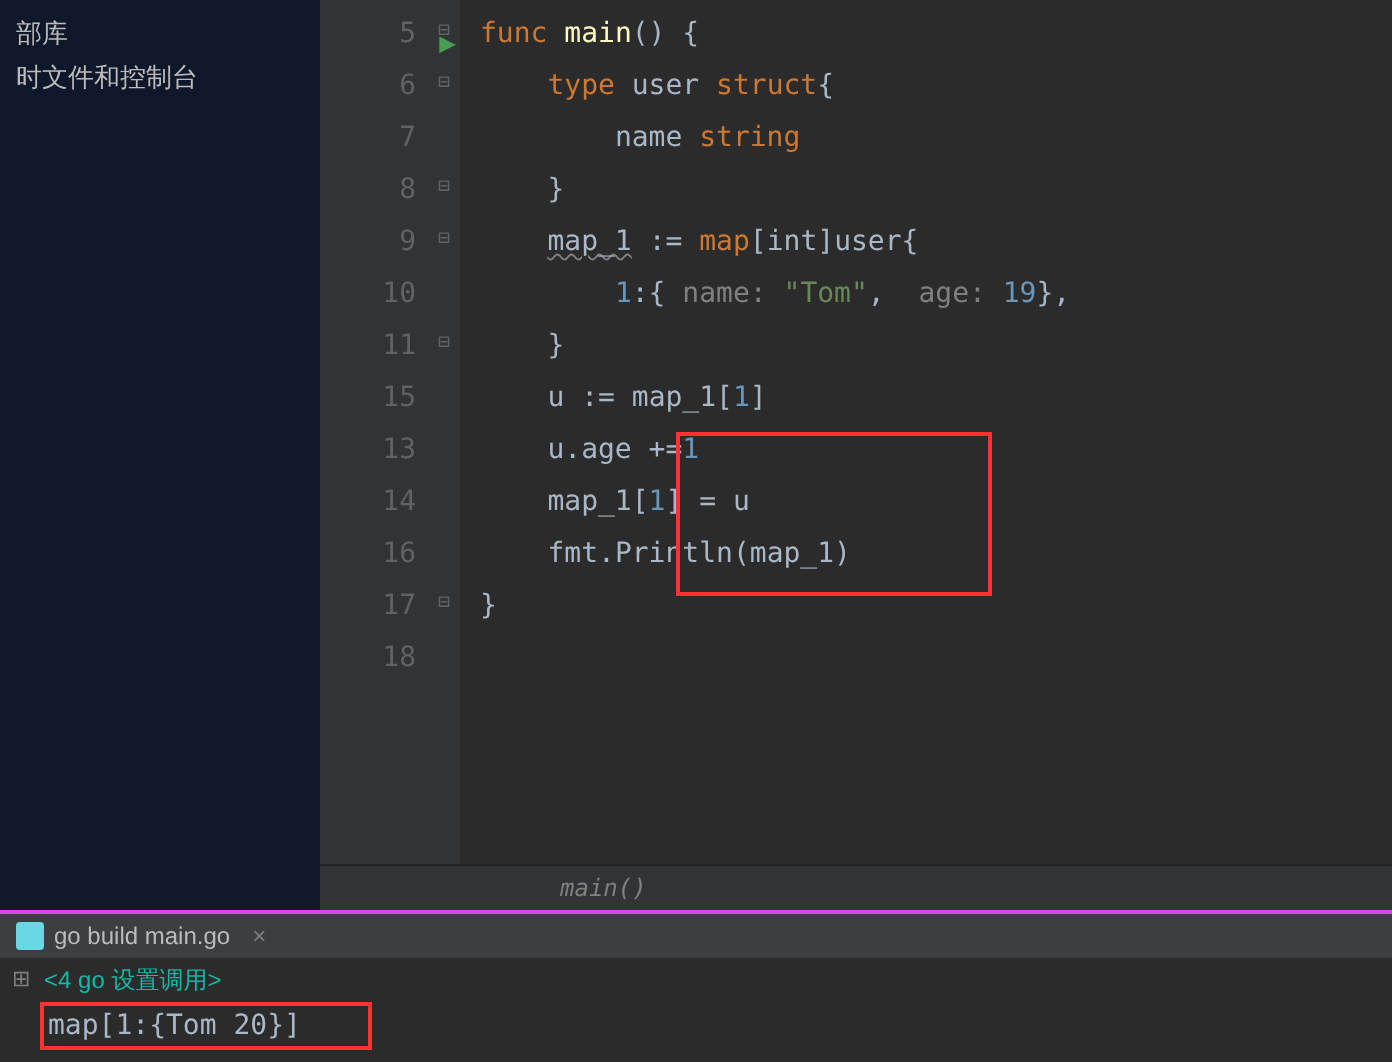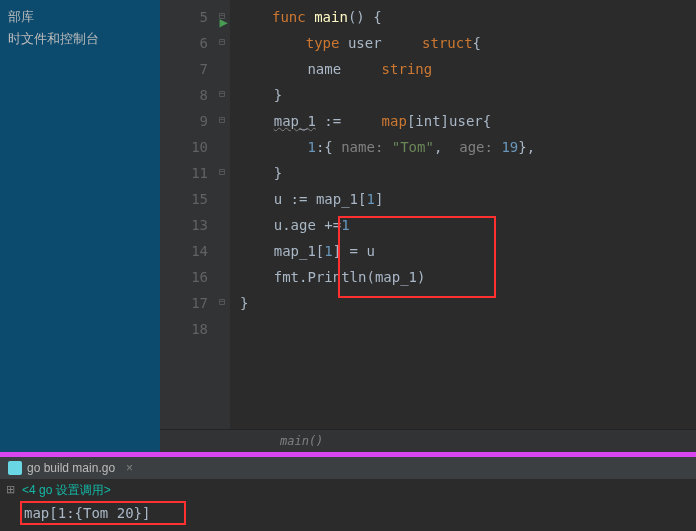--- a/index.html
+++ b/index.html
@@ -14,21 +14,21 @@
       display: flex;
       flex-direction: column;
     }
     .main-area {
       display: flex;
       flex: 1;
       overflow: hidden;
     }
     .sidebar {
       width: 160px;
-      background: #0c4a6e;
+      background: #0f172a;
       color: #bbbbbb;
       padding: 6px 0;
       font-family: "Microsoft YaHei", sans-serif;
       font-size: 13px;
     }
     .sidebar-item {
       padding: 2px 8px;
     }
     .editor-area {
       flex: 1;
@@ -79,21 +79,21 @@
       position: absolute;
       left: -14px;
       top: 6px;
       width: 12px;
       height: 12px;
       color: #606366;
       font-size: 10px;
       text-align: center;
       line-height: 12px;
     }
-    .kw { color: #cc7832; margin-left: 32px; }
+    .kw { color: #cc7832; }
     .str { color: #6a8759; }
     .num { color: #6897bb; }
     .param { color: #808080; }
     .func { color: #fef9c3; }
     .ident { color: #a9b7c6; }
     .underline { text-decoration: underline wavy #808080; text-decoration-thickness: 1px; }
     .highlight-box {
       position: absolute;
       border: 2px solid #ff3030;
       pointer-events: none;
@@ -110,21 +110,21 @@
       font-size: 12px;
       font-style: italic;
       padding: 4px 0 4px 120px;
       border-top: 1px solid #232323;
     }
     .terminal-area {
       background: #2b2b2b;
     }
     .terminal-tab-bar {
       background: #3c3f41;
-      border-top: 5px solid #d946ef;
+      border-top: 2px solid #d946ef;
       padding: 4px 8px;
       display: flex;
       align-items: center;
       font-family: "Microsoft YaHei", sans-serif;
       font-size: 12px;
     }
     .terminal-tab {
       display: flex;
       align-items: center;
       gap: 5px;

